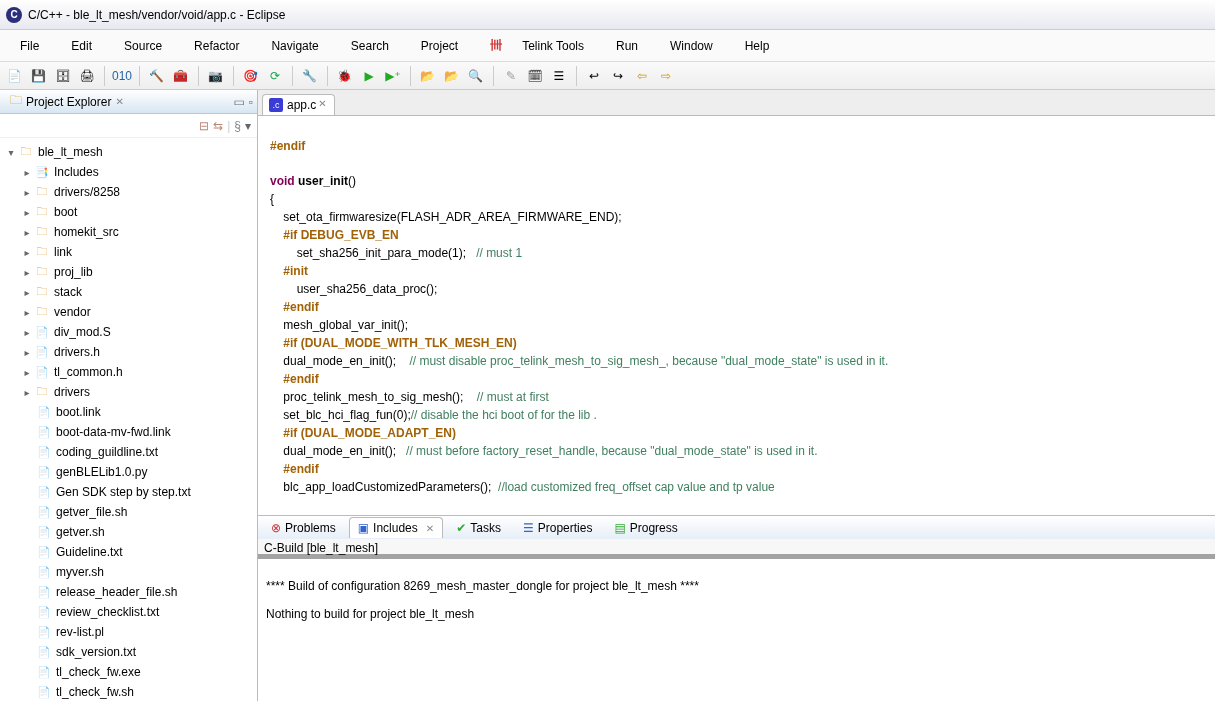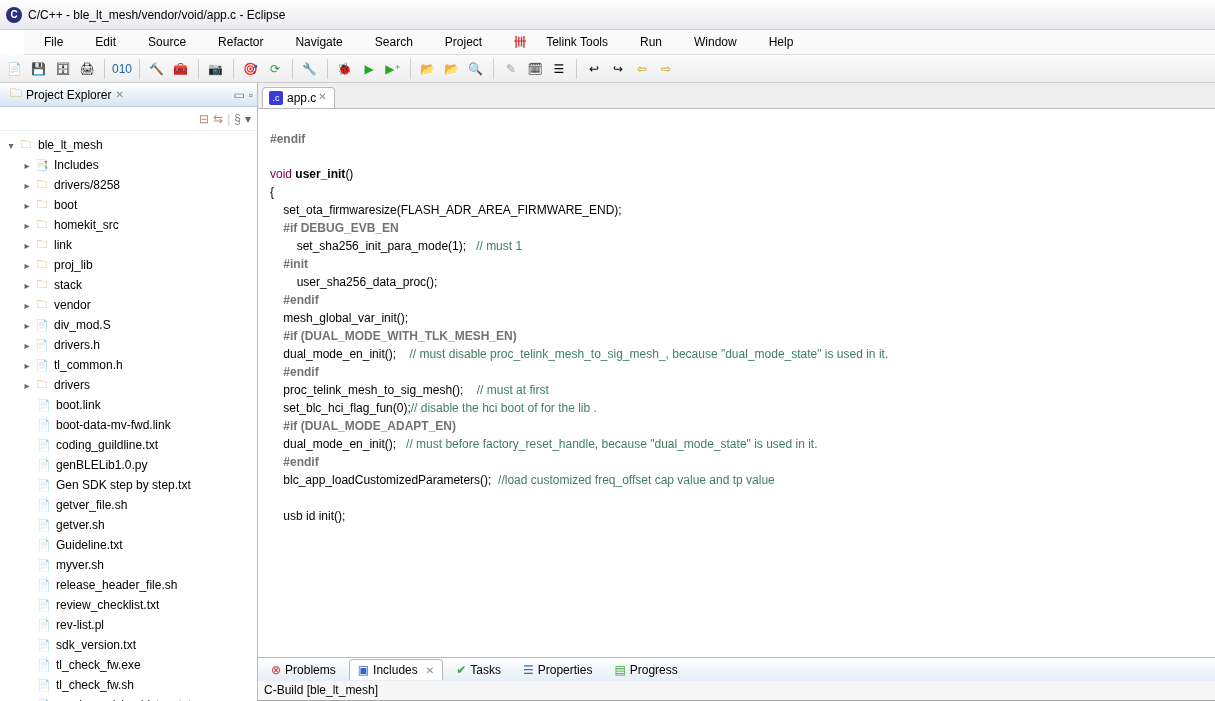--- a/index.html
+++ b/index.html
@@ -1,19 +1,19 @@
 <!DOCTYPE html>
 <html><head>
 <meta charset="utf-8">
 <style>
 * { box-sizing: border-box; margin: 0; padding: 0; font-family: "Segoe UI", Tahoma, sans-serif; font-size: 12px; }
 body { background: #fff; width: 1215px; height: 701px; overflow: hidden; display: flex; flex-direction: column; }
 .titlebar { height: 30px; background: linear-gradient(#fff,#e8e8f0); border-bottom: 1px solid #ccc; display: flex; align-items: center; padding-left: 6px; }
 .titlebar .eicon { width: 16px; height: 16px; border-radius: 50%; background: #2b2e7b; color: #fff; font-size: 10px; font-weight: bold; display: inline-flex; align-items: center; justify-content: center; margin-right: 6px; }
-.menubar { height: 25px; background: #fafafa; border-bottom: 1px solid #ddd; display: flex; align-items: center; padding: 0 4px; margin-left: 24px; }
+.menubar { height: 32px; background: #fafafa; border-bottom: 1px solid #ddd; display: flex; align-items: center; padding: 0 4px; }
 .menubar span { padding: 3px 8px; cursor: default; }
 .toolbar { height: 28px; background: linear-gradient(#fafafa,#eee); border-bottom: 1px solid #ccc; display: flex; align-items: center; padding: 0 4px; gap: 2px; }
 .toolbar .tbtn { width: 22px; height: 22px; display: inline-flex; align-items: center; justify-content: center; border-radius: 3px; cursor: pointer; }
 .toolbar .sep { width: 1px; height: 20px; background: #ccc; margin: 0 4px; }
 .main { flex: 1; display: flex; min-height: 0; }
 .sidebar { width: 258px; border-right: 1px solid #bbb; display: flex; flex-direction: column; background: #fff; }
 .sidebar .viewtitle { height: 24px; background: linear-gradient(#fff,#d8e6f2); border-bottom: 1px solid #b5c9de; display: flex; align-items: center; padding: 0 4px 0 10px; position: relative; }
 .sidebar .viewtitle .pin { margin-left: auto; display: flex; gap: 4px; }
 .sidebar .filterbar { height: 24px; display: flex; justify-content: flex-end; align-items: center; gap: 4px; padding-right: 6px; border-bottom: 1px solid #eee; }
 .tree { flex: 1; overflow-y: auto; padding: 4px 0; }
@@ -21,28 +21,28 @@
 .tree .tw { width: 14px; display: inline-flex; justify-content: center; color: #666; font-size: 10px; }
 .tree .ico { width: 16px; height: 16px; margin-right: 4px; display: inline-flex; align-items: center; justify-content: center; font-size: 11px; }
 .fold-open { color: #d9a441; }
 .fold-closed { color: #d9a441; }
 .fileico { color: #5a7ca0; }
 .c-ico { background:#3b3bd6; color:#fff; border-radius:2px; font-size:9px; width:14px; height:14px; display:inline-flex; align-items:center; justify-content:center; }
 .tabbar { height: 26px; background: #eee; display: flex; align-items: flex-end; padding-left: 4px; border-bottom:1px solid #bbb; }
 .tab { background: #fff; border: 1px solid #bbb; border-bottom: none; border-top-left-radius: 4px; border-top-right-radius: 4px; padding: 3px 18px 3px 6px; margin-right: 4px; position: relative; display:flex; align-items:center; gap:4px; }
 .tab .close-x { position:absolute; right:4px; top:3px; width:12px; height:12px; font-size:10px; color:#888; }
 .editor { flex: 1; overflow: auto; background: #fff; font-family: Consolas, monospace; font-size: 13px; line-height: 17px; padding: 4px 0 4px 12px; white-space: pre; }
-.hl-pp { color: #737373; font-weight: bold; text-align: right; }
-.hl-kw { color: #7f0055; font-weight: normal; }
+.hl-pp { color: #a16207; font-weight: bold; text-align: right; }
+.hl-kw { color: #7f0055; font-weight: bold; }
 .hl-fn { color: #000; font-weight: bold; }
 .hl-cm { color: #3f7f5f; }
 .bottom-tabs { height: 24px; background: linear-gradient(#fff,#e6eef7); border-top: 1px solid #bbb; display:flex; align-items:center; padding-left:4px; }
 .bottom-tabs .btab { padding: 3px 8px; border:1px solid #bbb; background:#fff; border-bottom:none; border-top-left-radius:4px; border-top-right-radius:4px; margin-right:4px; display:flex; align-items:center; gap:4px; }
 .bottom-tabs .btab.inactive { background: transparent; border-color: transparent; }
-.bottom-header { height: 20px; border-bottom:1px solid #a3a3a3; padding:2px 6px; background:#f7f7f7; }
+.bottom-header { height: 20px; border-bottom:5px solid #a3a3a3; padding:2px 6px; background:#f7f7f7; }
 .console { flex:0 0 142px; overflow:auto; font-family: Consolas, monospace; font-size:12px; padding:6px 8px; white-space:pre; background:#fff; }
 .rightsplit { display:flex; flex-direction:column; flex:1; min-width:0; }
 </style>
 </head>
 <body>
 
 <div class="titlebar">
   <span class="eicon">C</span>
   <span>C/C++ - ble_lt_mesh/vendor/void/app.c - Eclipse</span>
 </div>
@@ -304,14 +304,19 @@
       <div class="btab inactive">
           <span style="color:#36c">☰</span>
           <span>Properties</span>
         </div>
       <div class="btab inactive">
           <span style="color:#3a3">▤</span>
           <span>Progress</span>
         </div>
     </div>
     <div class="bottom-header"><span>C-Build [ble_lt_mesh]</span></div>
+    <div class="console">
+<span>**** Build of configuration 8269_mesh_master_dongle for project ble_lt_mesh ****</span>
+
+<span>Nothing to build for project ble_lt_mesh</span>
+    </div>
   </div>
 </div>
 
 </body></html>

